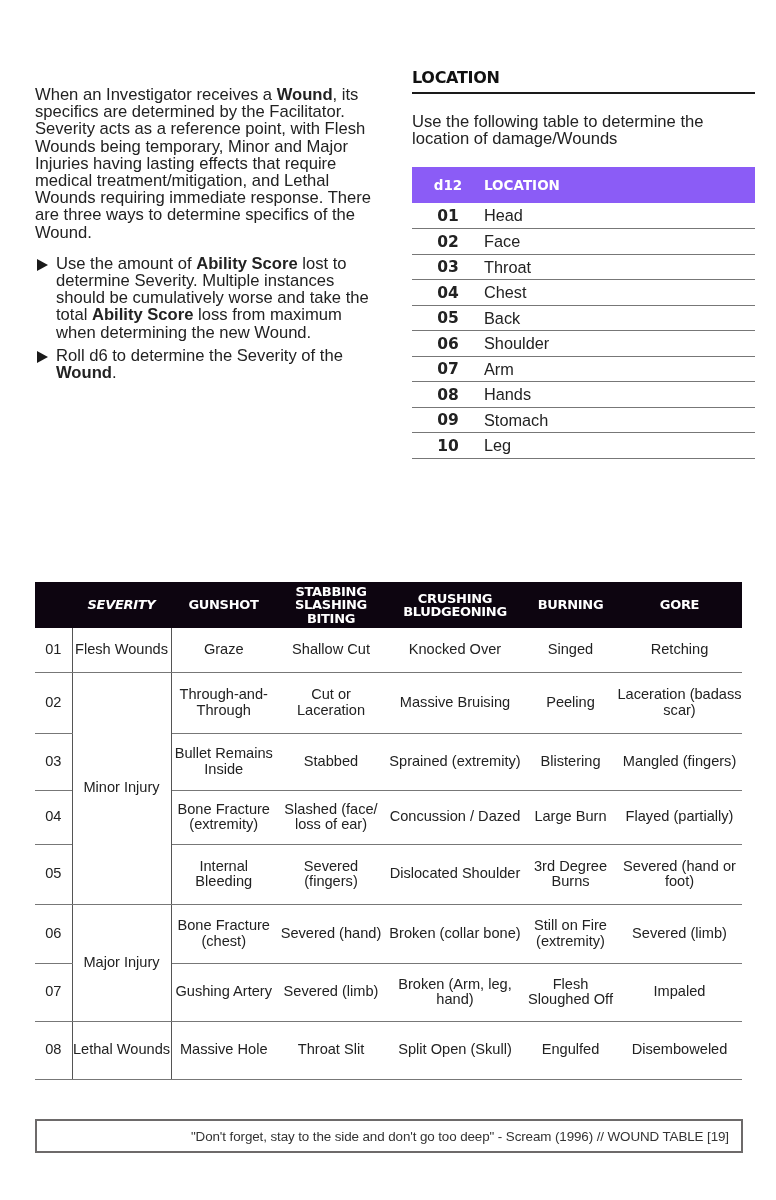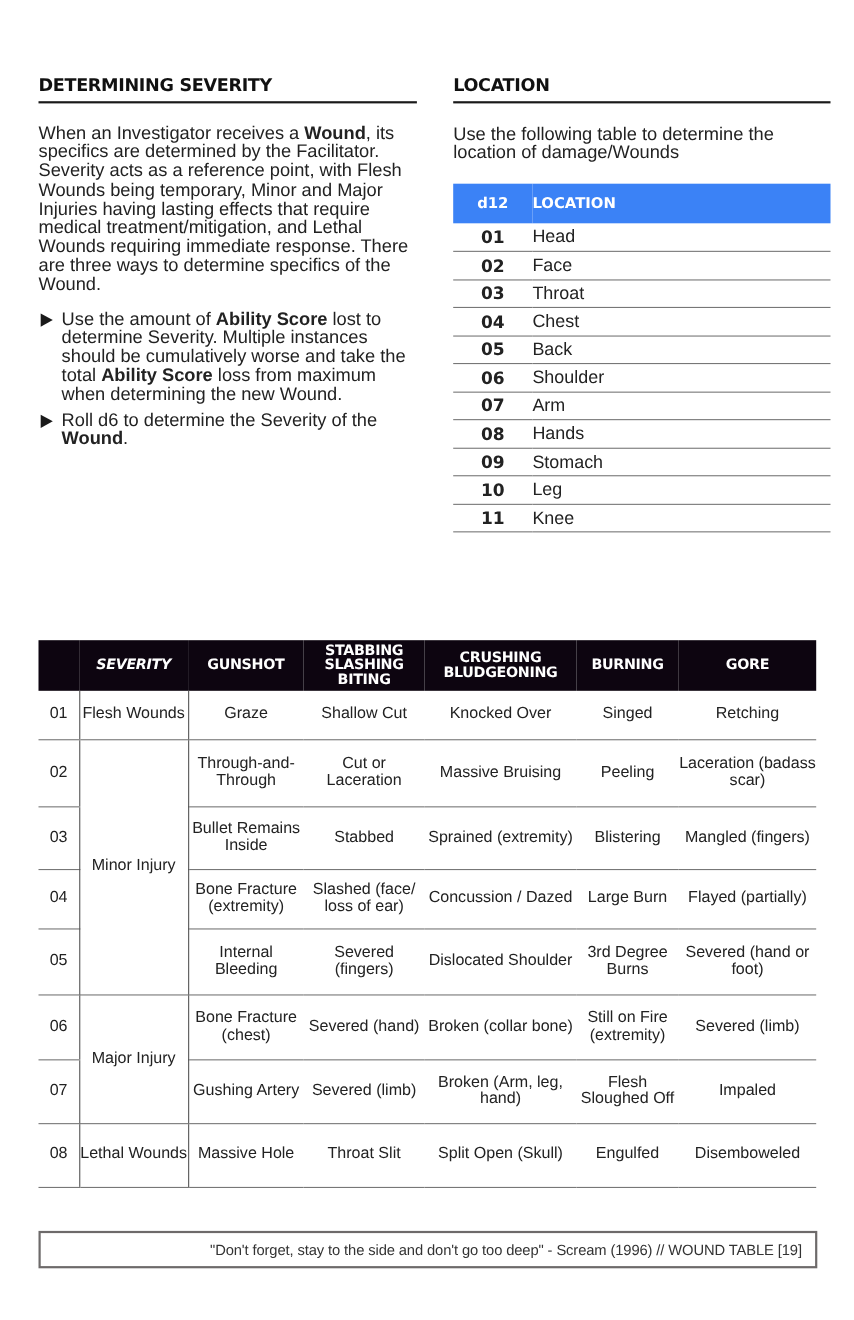--- a/index.html
+++ b/index.html
@@ -41,21 +41,21 @@
       position: absolute; left: 2px; top: 4px;
       width: 0; height: 0;
       border-top: 6px solid transparent;
       border-bottom: 6px solid transparent;
       border-left: 11px solid #1a1a1a;
     }
 
     .loc-intro { margin-top: 19px; font-size: 16.6px; line-height: 17.2px; color: #222; }
 
     .loc-table { margin-top: 20px; width: 343px; border-collapse: collapse; }
-    .loc-table thead tr { background: #3b82f6; }
+    .loc-table thead tr { background: #8b5cf6; }
     .loc-table th {
       color: #fff; font-family: "DejaVu Sans", sans-serif; font-weight: bold;
       font-size: 13.5px; height: 36px; text-align: left;
     }
     .loc-table th.num-col { width: 72px; text-align: center; }
     .loc-table td {
       height: 25.5px; font-size: 16.3px; border-bottom: 1.5px solid #777; color: #222;
     }
     .loc-table td.num { text-align: center; font-weight: bold; font-family: "DejaVu Sans", sans-serif; font-size: 15.5px; }
 
@@ -89,21 +89,20 @@
       border: 2px solid #6d6a6a; background: #fff;
       display: flex; align-items: center; justify-content: flex-end;
       padding-right: 12px;
     }
     .footer-text { font-size: 13.4px; color: #333; letter-spacing: -0.1px; }
   </style>
 </head>
 <body>
 
 <div class="col-left">
-  <h2 class="section-heading">DETERMINING SEVERITY</h2>
   <p class="intro-para" id="severity-intro"><span>When an Investigator receives a </span><b>Wound</b><span>, its specifics are determined by the Facilitator. Severity acts as a reference point, with Flesh Wounds being temporary, Minor and Major Injuries having lasting effects that require medical treatment/mitigation, and Lethal Wounds requiring immediate response. There are three ways to determine specifics of the Wound.</span></p>
   <ul class="bullets" id="severity-bullets">
       <li><span class="tri"></span><span>Use the amount of </span><b>Ability Score</b><span> lost to determine Severity. Multiple instances should be cumulatively worse and take the total </span><b>Ability Score</b><span> loss from maximum when determining the new Wound.</span></li>
       <li><span class="tri"></span><span>Roll d6 to determine the Severity of the </span><b>Wound</b><span>.</span></li>
     </ul>
 </div>
 
 <div class="col-right">
   <h2 class="section-heading">LOCATION</h2>
   <p class="loc-intro">Use the following table to determine the location of damage/Wounds</p>
@@ -147,24 +146,20 @@
           <td class="num">08</td>
           <td>Hands</td>
         </tr>
         <tr>
           <td class="num">09</td>
           <td>Stomach</td>
         </tr>
         <tr>
           <td class="num">10</td>
           <td>Leg</td>
-        </tr>
-        <tr>
-          <td class="num">11</td>
-          <td>Knee</td>
         </tr>
       </tbody>
   </table>
 </div>
 
 <table class="wound-table">
   <colgroup>
     <col style="width:37px">
       <col style="width:99px">
       <col style="width:105px">

